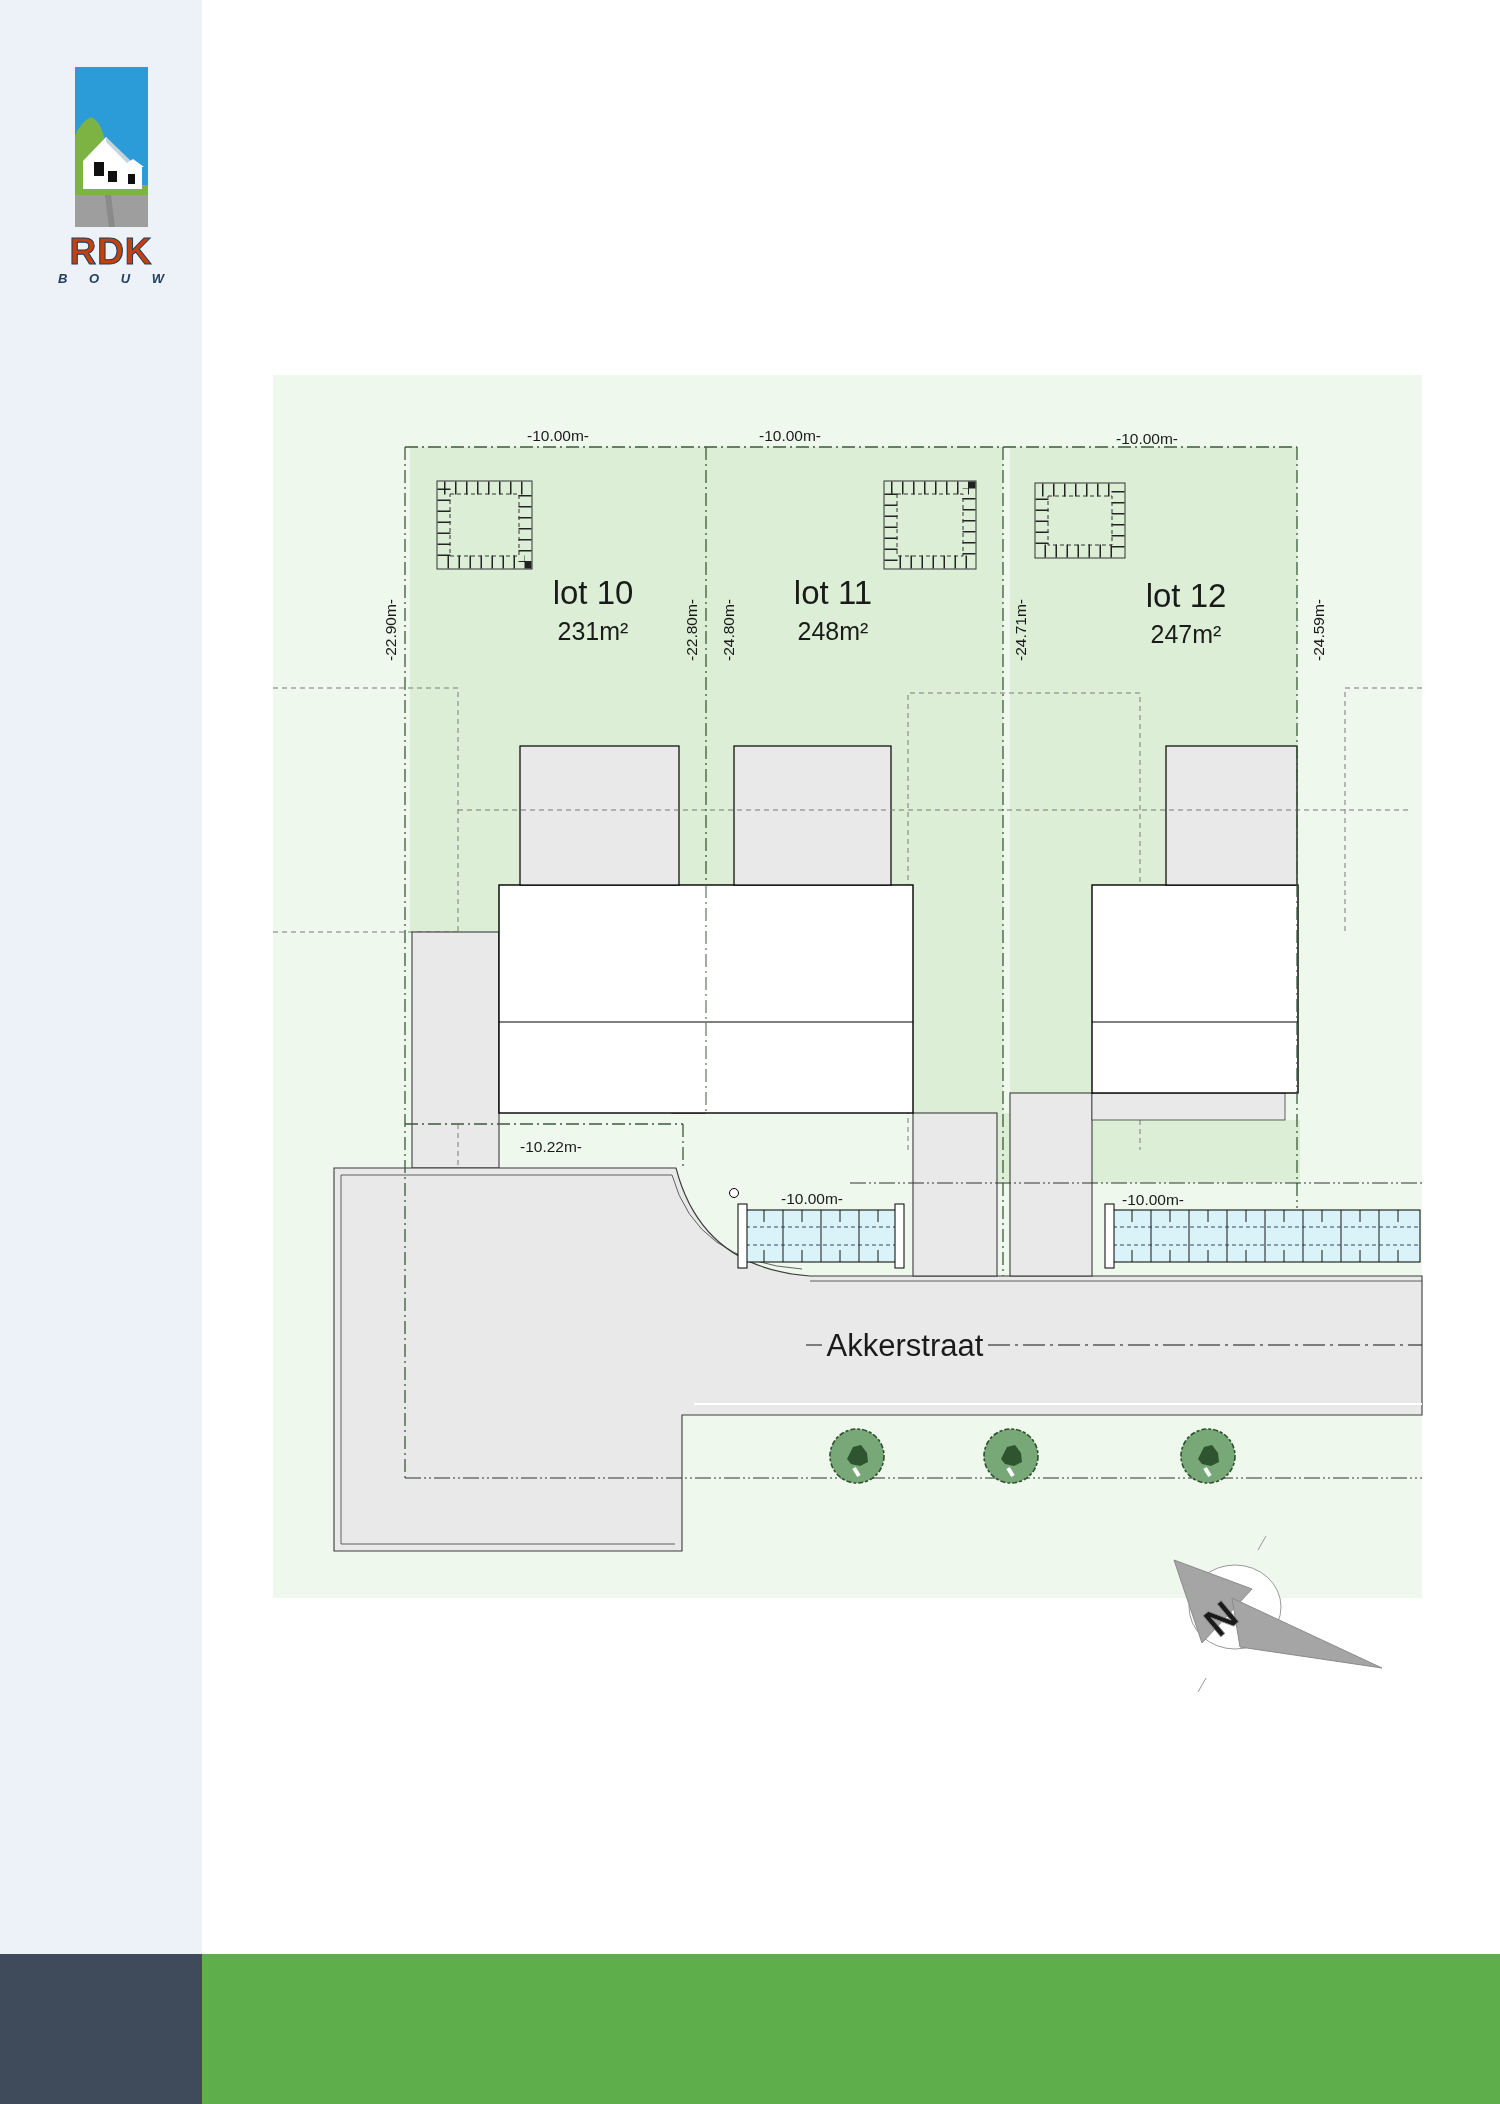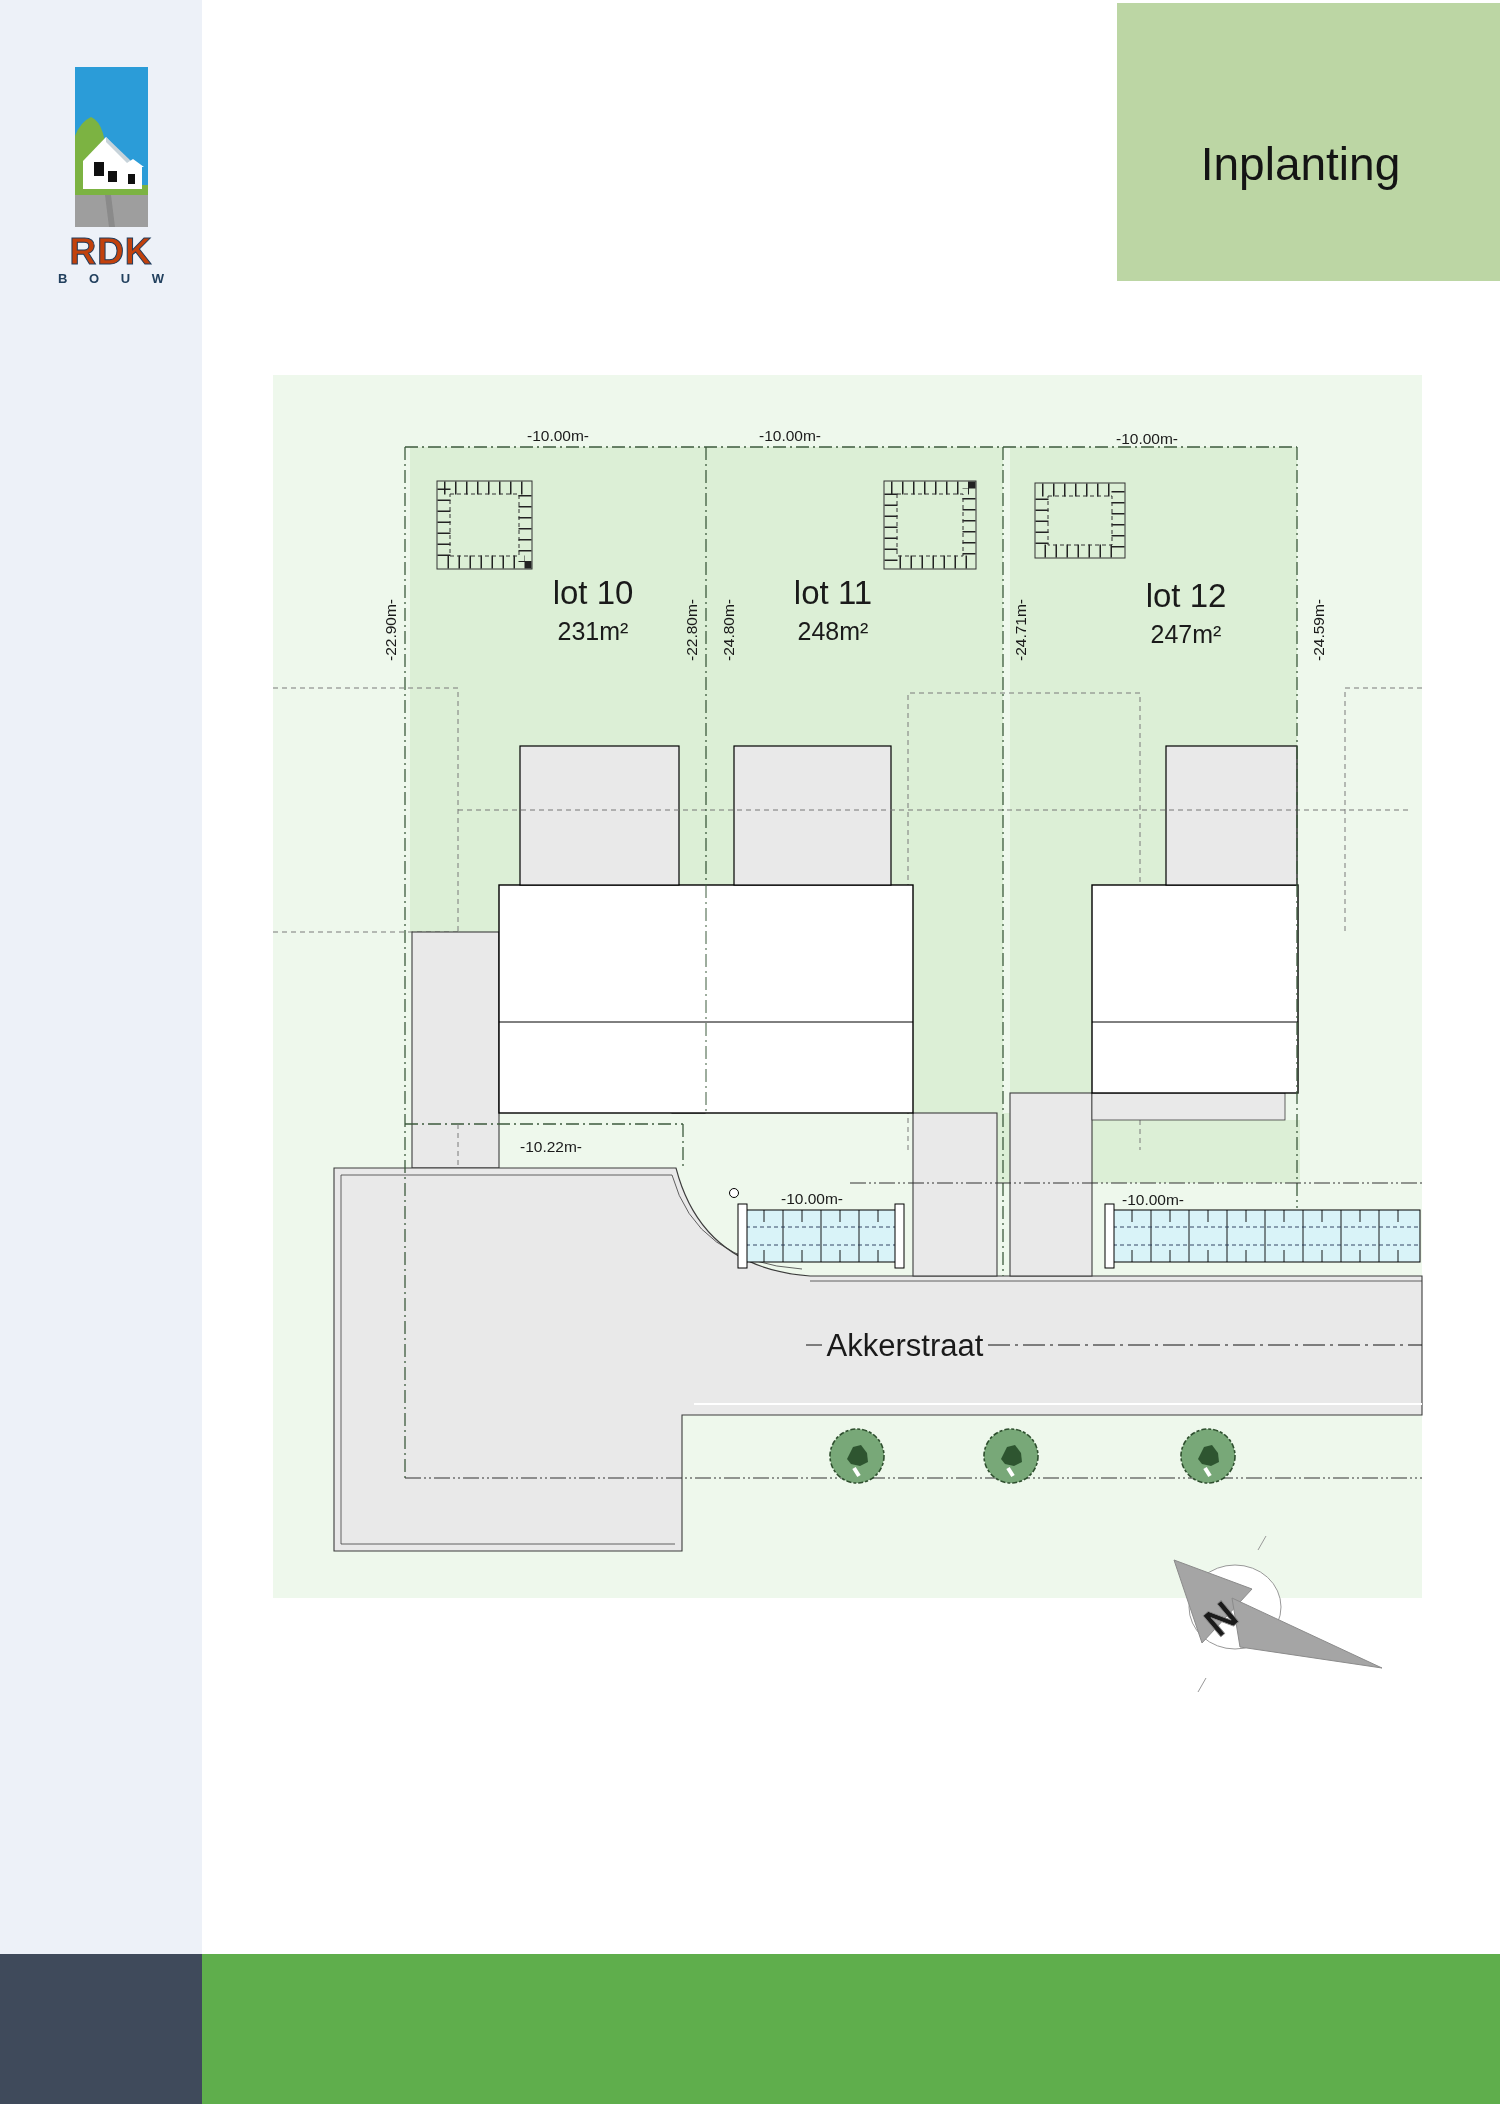--- a/index.html
+++ b/index.html
@@ -4,21 +4,21 @@
 <style>
   html,body{margin:0;padding:0;background:#fff;}
   .page{position:relative;width:1500px;height:2104px;background:#fff;overflow:hidden;
         font-family:"Liberation Sans", sans-serif;}
   .sidebar{position:absolute;left:0;top:0;width:202px;height:1954px;background:#edf1f8;}
   .logo{position:absolute;left:75px;top:67px;width:73px;height:160px;}
   .brand{position:absolute;left:40px;top:231px;width:142px;text-align:center;
          font-size:37px;font-weight:bold;color:#c2410c;letter-spacing:1px;
          -webkit-text-stroke:1px #1b3a5c;}
   .brand-sub{position:absolute;left:40px;top:271px;width:142px;text-align:center;
-         font-size:13px;font-weight:bold;color:#22405e;letter-spacing:9px;text-indent:9px;}
+         font-size:13px;font-weight:bold;color:#22405e;letter-spacing:9px;text-indent:9px;font-style:italic;}
   .header-box{position:absolute;left:1117px;top:3px;width:383px;height:278px;
          background:#bcd6a4;display:flex;align-items:center;justify-content:center;}
   .header-box span{font-size:46px;color:#141414;position:relative;top:22px;left:-8px;}
   .bar-dark{position:absolute;left:0;top:1954px;width:202px;height:150px;background:#3f4a5b;}
   .bar-green{position:absolute;left:202px;top:1954px;width:1298px;height:150px;background:#5fae4c;}
   svg text{font-family:"Liberation Sans", sans-serif;fill:#1a1a1a;}
   .dim{font-size:15.5px;}
   .lotname{font-size:33px;}
   .lotarea{font-size:25px;}
   .street{font-size:31px;}
@@ -42,23 +42,20 @@
       <rect x="19" y="95" width="10" height="14" fill="#101010"></rect>
       <rect x="33" y="104" width="9" height="11" fill="#101010"></rect>
       <rect x="53" y="107" width="7" height="10" fill="#101010"></rect>
       <rect x="0" y="128" width="73" height="32" fill="#9e9e9e"></rect>
       <path d="M30,128 L34,160 L40,160 L36,128 Z" fill="#8a8a8a"></path>
     </svg>
   </div>
   <div class="brand">RDK</div>
   <div class="brand-sub">B O U W</div>
 
-  <div class="header-box">
-    <span>Inplanting</span>
-  </div>
 
   <svg style="position:absolute;left:0;top:0;" width="1500" height="2104" viewBox="0 0 1500 2104">
 
     <rect x="273" y="375" width="1149" height="1223" fill="#eef8ec"></rect>
 
     <g fill="#dcefd6">
       <rect x="410" y="447" width="593" height="438"></rect>
       <rect x="410" y="885" width="89" height="47"></rect>
       <rect x="913" y="885" width="90" height="228"></rect>
       <rect x="997" y="1113" width="13" height="70"></rect>

